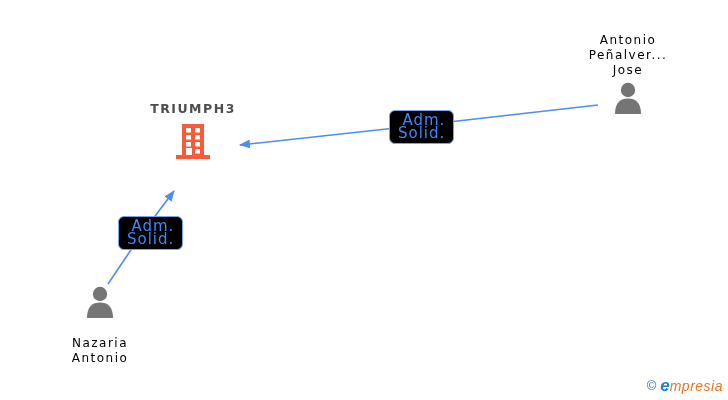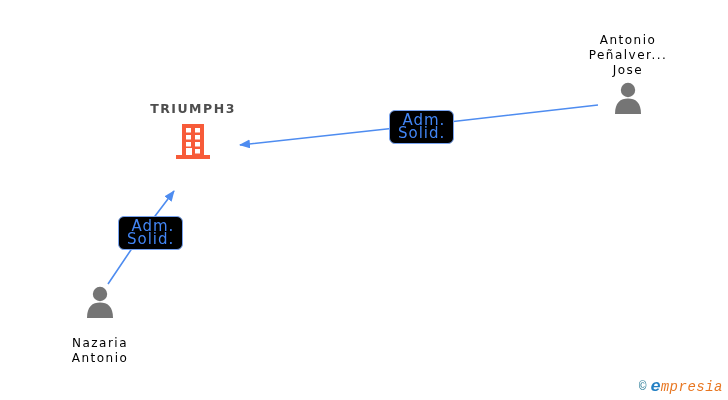--- a/index.html
+++ b/index.html
@@ -17,21 +17,21 @@
   }
   .icon-wrap{display:block;margin:4px auto 0 auto;}
   .edge-label{
     position:absolute;z-index:3;background:#000000;
     border:1.5px solid #78a3f0;border-radius:6px;
     color:#4285f4;font-size:15px;line-height:13px;letter-spacing:1px;
     padding:3px 8px;text-align:right;
   }
   .logo{
     position:absolute;right:5px;bottom:4px;z-index:2;white-space:nowrap;cursor:pointer;
-    font-family:Liberation Mono, monospace;
+    font-family:Liberation Sans, sans-serif;
   }
   .logo .copy{color:#2c7d99;font-size:13px;font-style:normal;vertical-align:1px;margin-right:4px;}
   .logo .brand-e{color:#2380c4;font-style:italic;font-weight:bold;font-size:17px;}
   .logo .brand-rest{color:#e87722;font-style:italic;font-size:14px;letter-spacing:0.5px;}
 </style>
 </head>
 <body>
 
 <div class="canvas">
 

